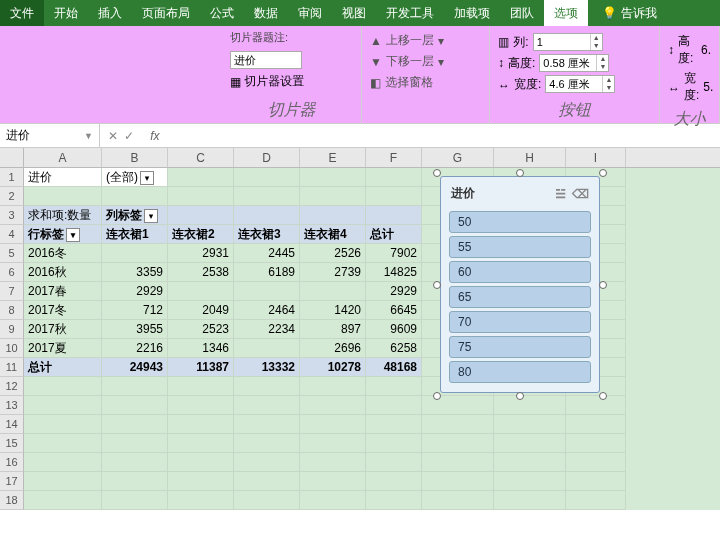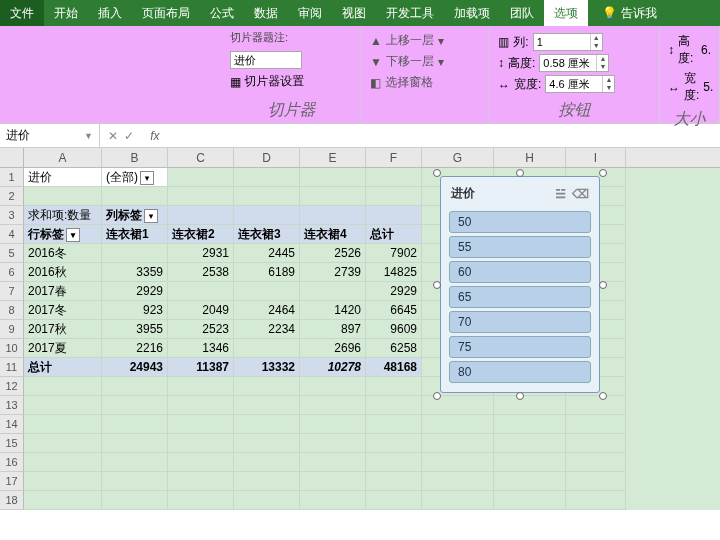--- a/index.html
+++ b/index.html
@@ -296,21 +296,21 @@
           <div class="cell num" style="width: 66px;"></div>
           <div class="cell num" style="width: 66px;"></div>
           <div class="cell num" style="width: 66px;"></div>
           <div class="cell num" style="width: 56px;">2929</div>
           <div class="cell" style="width: 72px;"></div>
           <div class="cell" style="width: 72px;"></div>
           <div class="cell" style="width: 60px;"></div>
         </div>
         <div class="row">
           <div class="cell" style="width: 78px;">2017冬</div>
-          <div class="cell num" style="width: 66px;">923</div>
+          <div class="cell num" style="width: 66px;">712</div>
           <div class="cell num" style="width: 66px;">2049</div>
           <div class="cell num" style="width: 66px;">2464</div>
           <div class="cell num" style="width: 66px;">1420</div>
           <div class="cell num" style="width: 56px;">6645</div>
           <div class="cell" style="width: 72px;"></div>
           <div class="cell" style="width: 72px;"></div>
           <div class="cell" style="width: 60px;"></div>
         </div>
         <div class="row">
           <div class="cell" style="width: 78px;">2017秋</div>
@@ -332,21 +332,21 @@
           <div class="cell num" style="width: 56px;">6258</div>
           <div class="cell" style="width: 72px;"></div>
           <div class="cell" style="width: 72px;"></div>
           <div class="cell" style="width: 60px;"></div>
         </div>
         <div class="row">
           <div class="cell hdr" style="width: 78px;">总计</div>
           <div class="cell hdr num" style="width: 66px;">24943</div>
           <div class="cell hdr num" style="width: 66px;">11387</div>
           <div class="cell hdr num" style="width: 66px;">13332</div>
-          <div class="cell hdr num" style="width: 66px; font-style: italic;">10278</div>
+          <div class="cell hdr num" style="width: 66px;">10278</div>
           <div class="cell hdr num" style="width: 56px;">48168</div>
           <div class="cell" style="width: 72px;"></div>
           <div class="cell" style="width: 72px;"></div>
           <div class="cell" style="width: 60px;"></div>
         </div>
         <div class="row">
           <div class="cell" style="width: 78px;"></div>
           <div class="cell" style="width: 66px;"></div>
           <div class="cell" style="width: 66px;"></div>
           <div class="cell" style="width: 66px;"></div>

